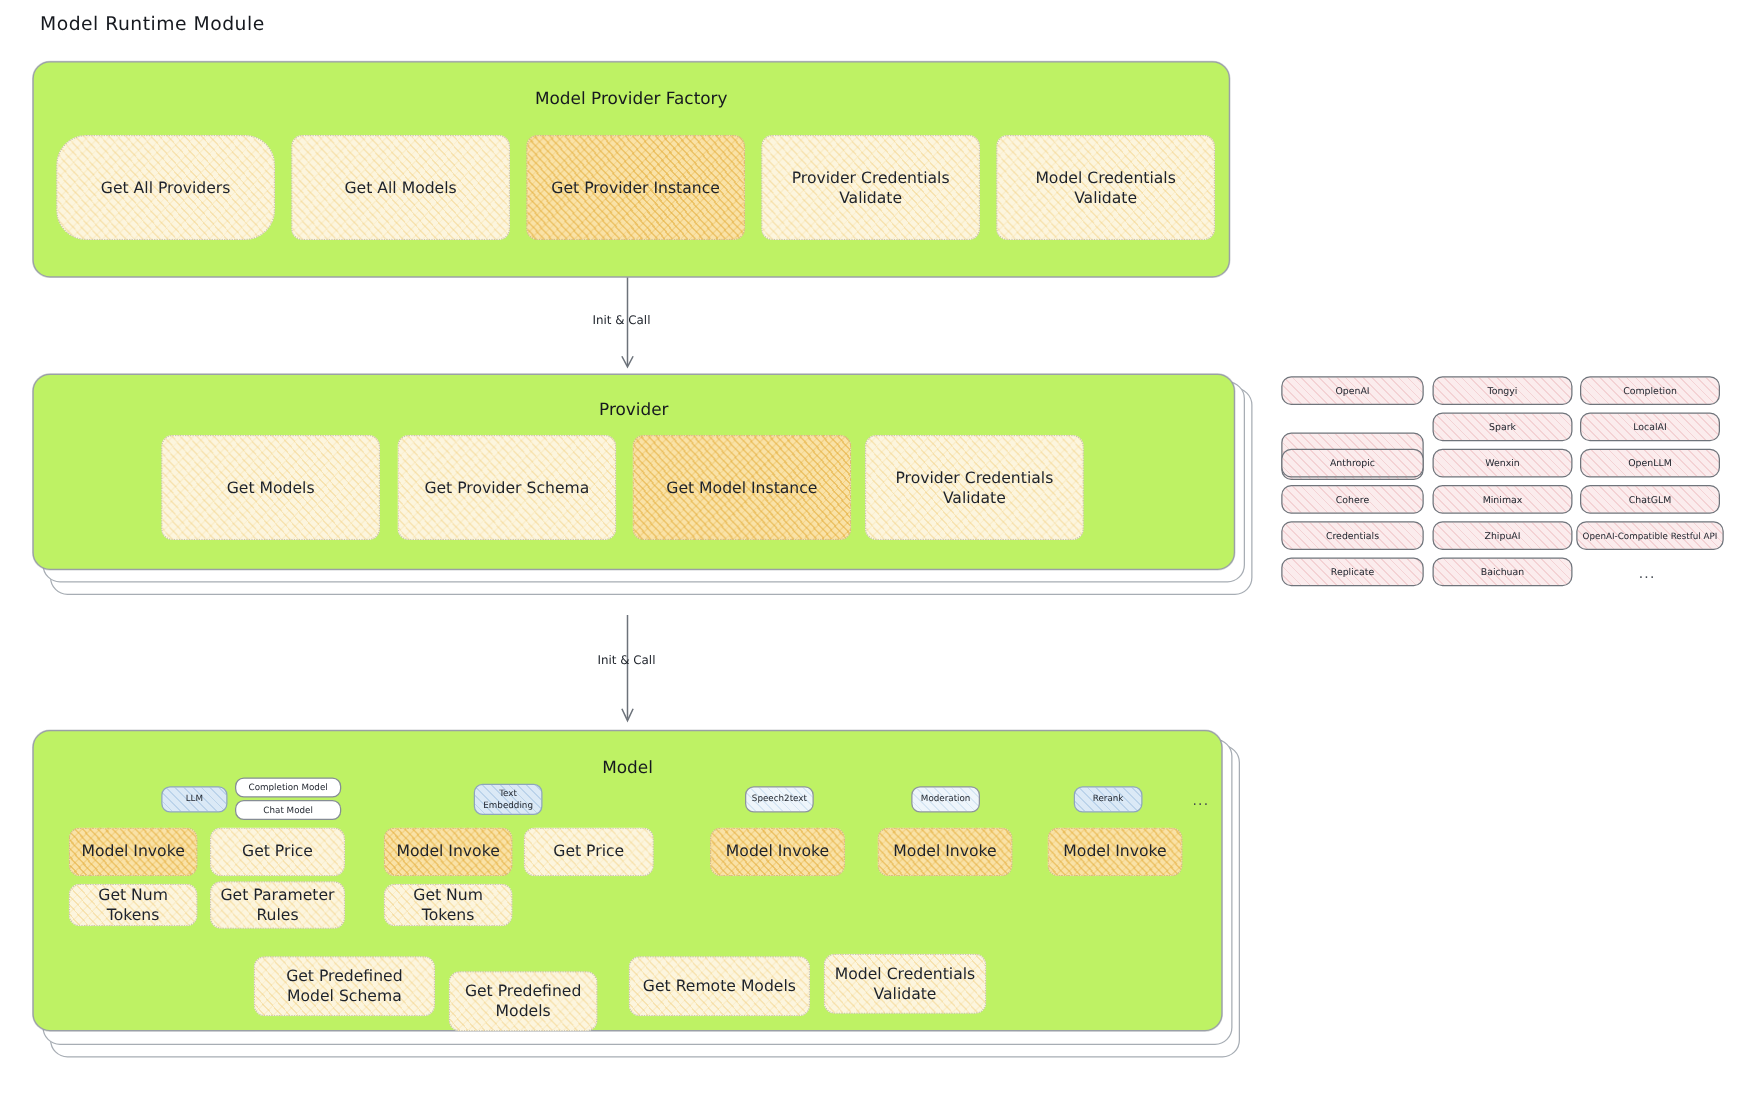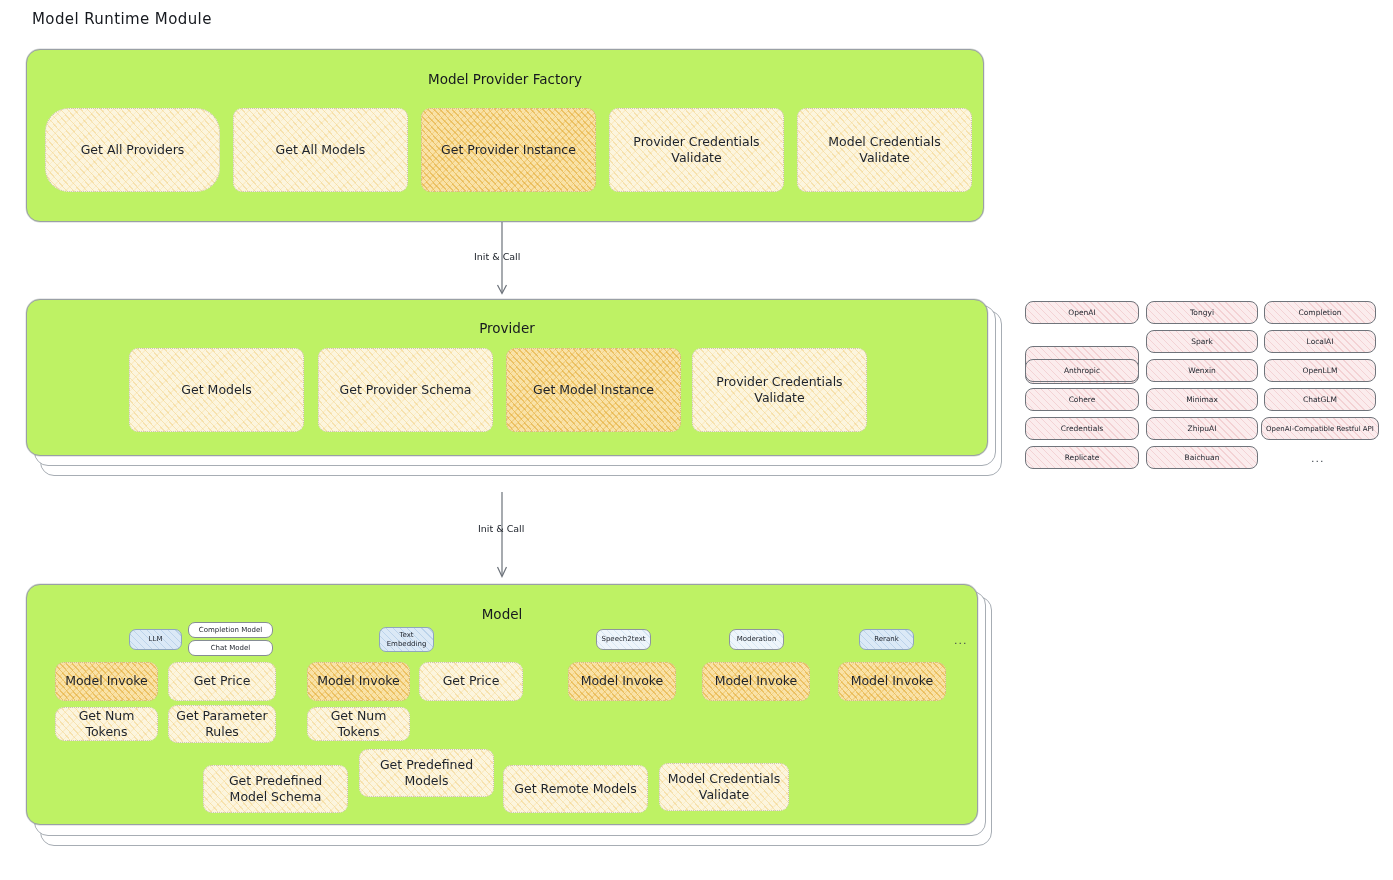--- a/index.html
+++ b/index.html
@@ -326,21 +326,21 @@
     <span>Model Invoke</span>
   </div>
 
   <div class="node amber-strong" style="left:811px; top:77px; width:108px; height:39px;">
     <span>Model Invoke</span>
   </div>
 
   <div class="node amber-light" style="left:176px; top:180px; width:145px; height:48px;">
     <span>Get Predefined Model Schema</span>
   </div>
-  <div class="node amber-light" style="left:332px; top:164px; width:135px; height:48px;">
+  <div class="node amber-light" style="left:332px; top:192px; width:119px; height:48px;">
     <span>Get Predefined Models</span>
   </div>
   <div class="node amber-light" style="left:476px; top:180px; width:145px; height:48px;">
     <span>Get Remote Models</span>
   </div>
   <div class="node amber-light" style="left:632px; top:178px; width:130px; height:48px;">
     <span>Model Credentials Validate</span>
   </div>
 </div>
 

